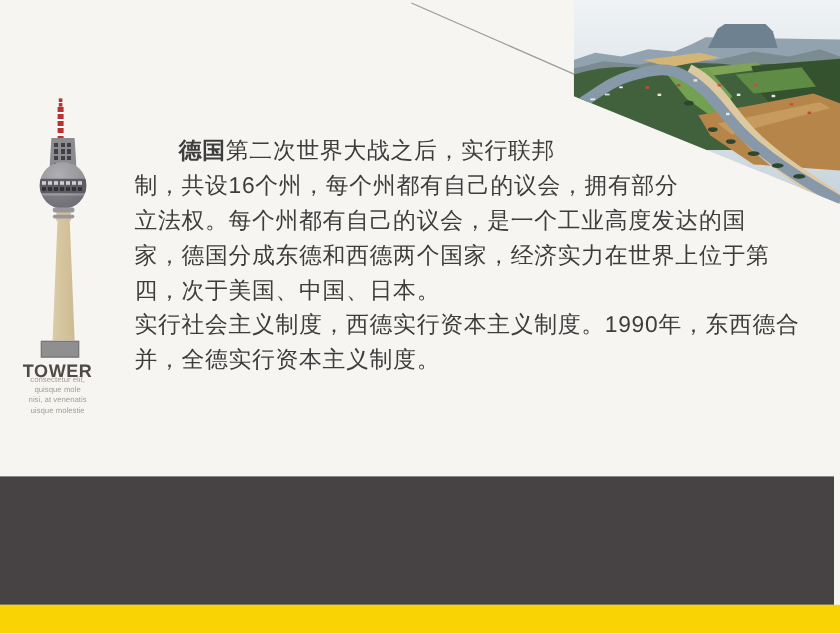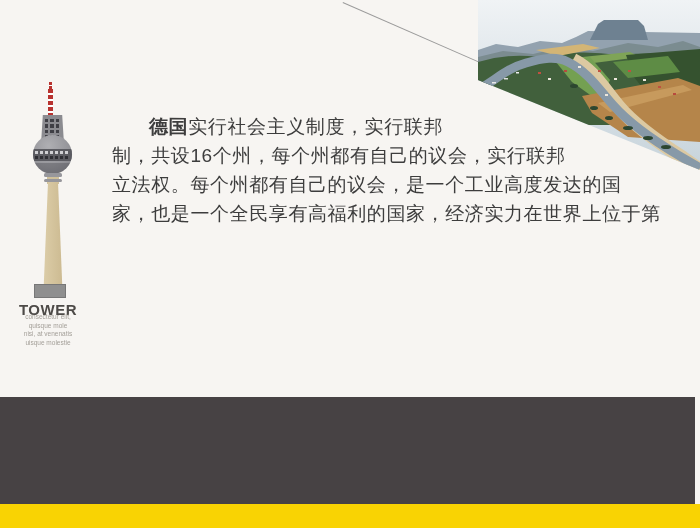--- a/index.html
+++ b/index.html
@@ -163,22 +163,25 @@
     <div class="shaft"></div>
     <div class="base"></div>
   </div>
   <div class="tower-label">TOWER</div>
   <div class="tower-caption">consectetur elit,
 quisque mole
 nisi, at venenatis
 uisque molestie</div>
 
   <div class="article">
-    <div class="line indent"><b>德国</b><span>实行社会主义制度，实行联邦</span></div>
-    <div class="line">制，共设16个州，每个州都有自己的议会，实行联邦</div>
+    <div class="line indent"><b>德国</b><span>第二次世界大战之后，实行联邦</span></div>
+    <div class="line">制，共设16个州，每个州都有自己的议会，拥有部分</div>
     <div class="line">立法权。每个州都有自己的议会，是一个工业高度发达的国</div>
-    <div class="line">家，也是一个全民享有高福利的国家，经济实力在世界上位于第</div>
+    <div class="line">家，德国分成东德和西德两个国家，经济实力在世界上位于第</div>
+    <div class="line">四，次于美国、中国、日本。</div>
+    <div class="line">实行社会主义制度，西德实行资本主义制度。1990年，东西德合</div>
+    <div class="line">并，全德实行资本主义制度。</div>
   </div>
 
   <div class="band-dark"></div>
   <div class="band-yellow"></div>
 
 </div>
 
 </body></html>

